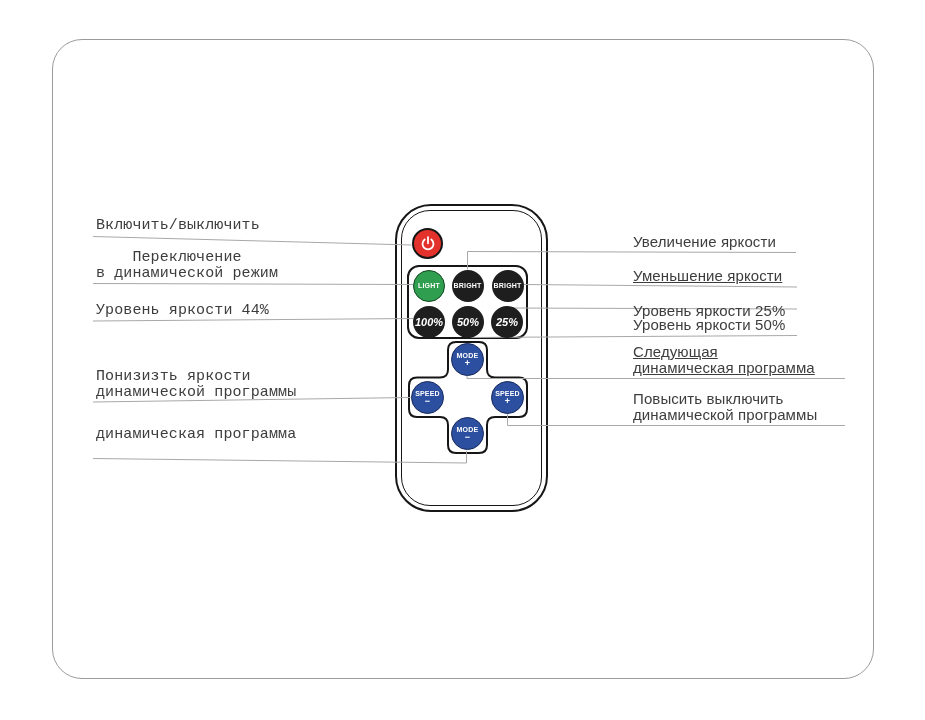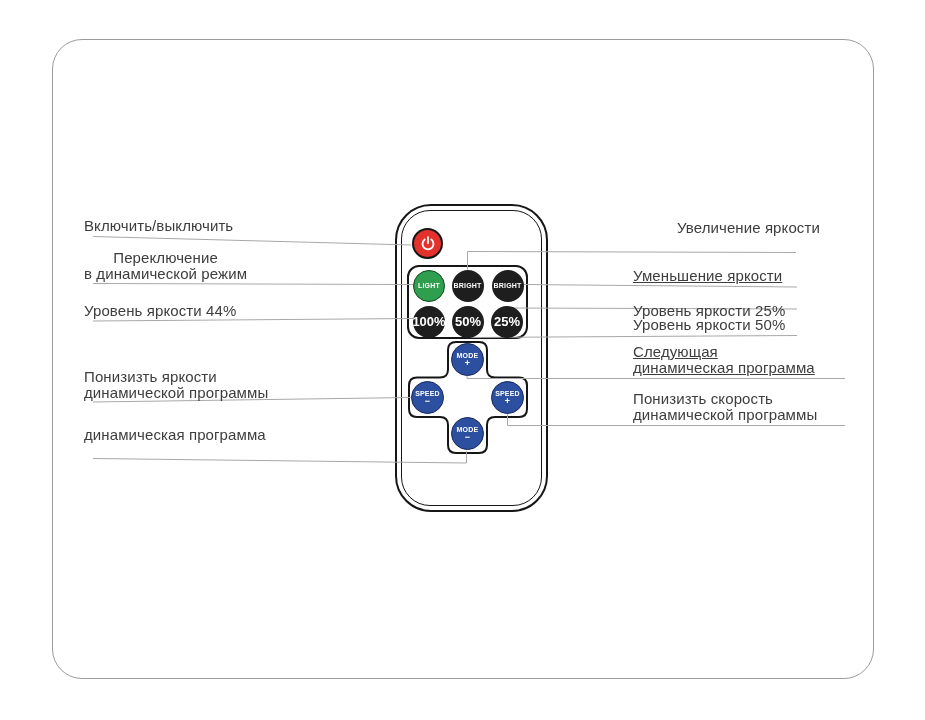--- a/index.html
+++ b/index.html
@@ -46,29 +46,29 @@
   .btn-dark{width:32px;height:32px;background:var(--button-black,#1e1e1e);}
   .btn-green{
     width:32px;height:32px;background:var(--light-green,#2f9e4e);
     border:1.5px solid #12481f;
   }
   .btn-blue{
     width:33px;height:33px;background:var(--button-blue,#2d4f9f);
     border:1.5px solid #17295c;
   }
   .btn-word{font-size:7px;letter-spacing:.2px;line-height:8px;}
-  .btn-pct{font-size:13px;line-height:10px;}
+  .btn-pct{font-size:11px;line-height:10px;font-style:italic;}
   .btn-sub{font-size:9px;line-height:7px;}
   .note{
     position:absolute;z-index:4;color:var(--text,#3d3d3d);
     font-size:15px;line-height:16px;letter-spacing:.1px;white-space:nowrap;
   }
   .note span{display:block;}
   .note-right{left:633px;}
-  .note-left{left:84px;}
+  .note-left{left:96px;font-family:Liberation Mono, monospace;}
 </style>
 </head>
 <body>
 
 <div class="card"></div>
 
 <div class="remote-body"></div>
 <div class="remote-inner"></div>
 <div class="panel"></div>
 
@@ -142,32 +142,32 @@
   <span>Уровень яркости 44%</span>
 </div>
 <div class="note note-left" style="top:369px;">
   <span>Понизизть яркости</span>
   <span>динамической программы</span>
 </div>
 <div class="note note-left" style="top:427px;">
   <span>динамическая программа</span>
 </div>
 
-<div class="note note-right" style="top:220px;margin-left:44px;">
+<div class="note note-right" style="top:234px;">
   <span>Увеличение яркости</span>
 </div>
 <div class="note note-right" style="top:268px;text-decoration:underline;">
   <span>Уменьшение яркости</span>
 </div>
 <div class="note note-right" style="top:303px;">
   <span>Уровень яркости 25%</span>
 </div>
 <div class="note note-right" style="top:317px;text-align:right;">
   <span>Уровень яркости 50%</span>
 </div>
 <div class="note note-right" style="top:344px;text-decoration:underline;">
   <span>Следующая</span>
   <span>динамическая программа</span>
 </div>
 <div class="note note-right" style="top:391px;">
-  <span>Понизизть скорость</span>
+  <span>Повысить выключить</span>
   <span>динамической программы</span>
 </div>
 
 </body></html>

